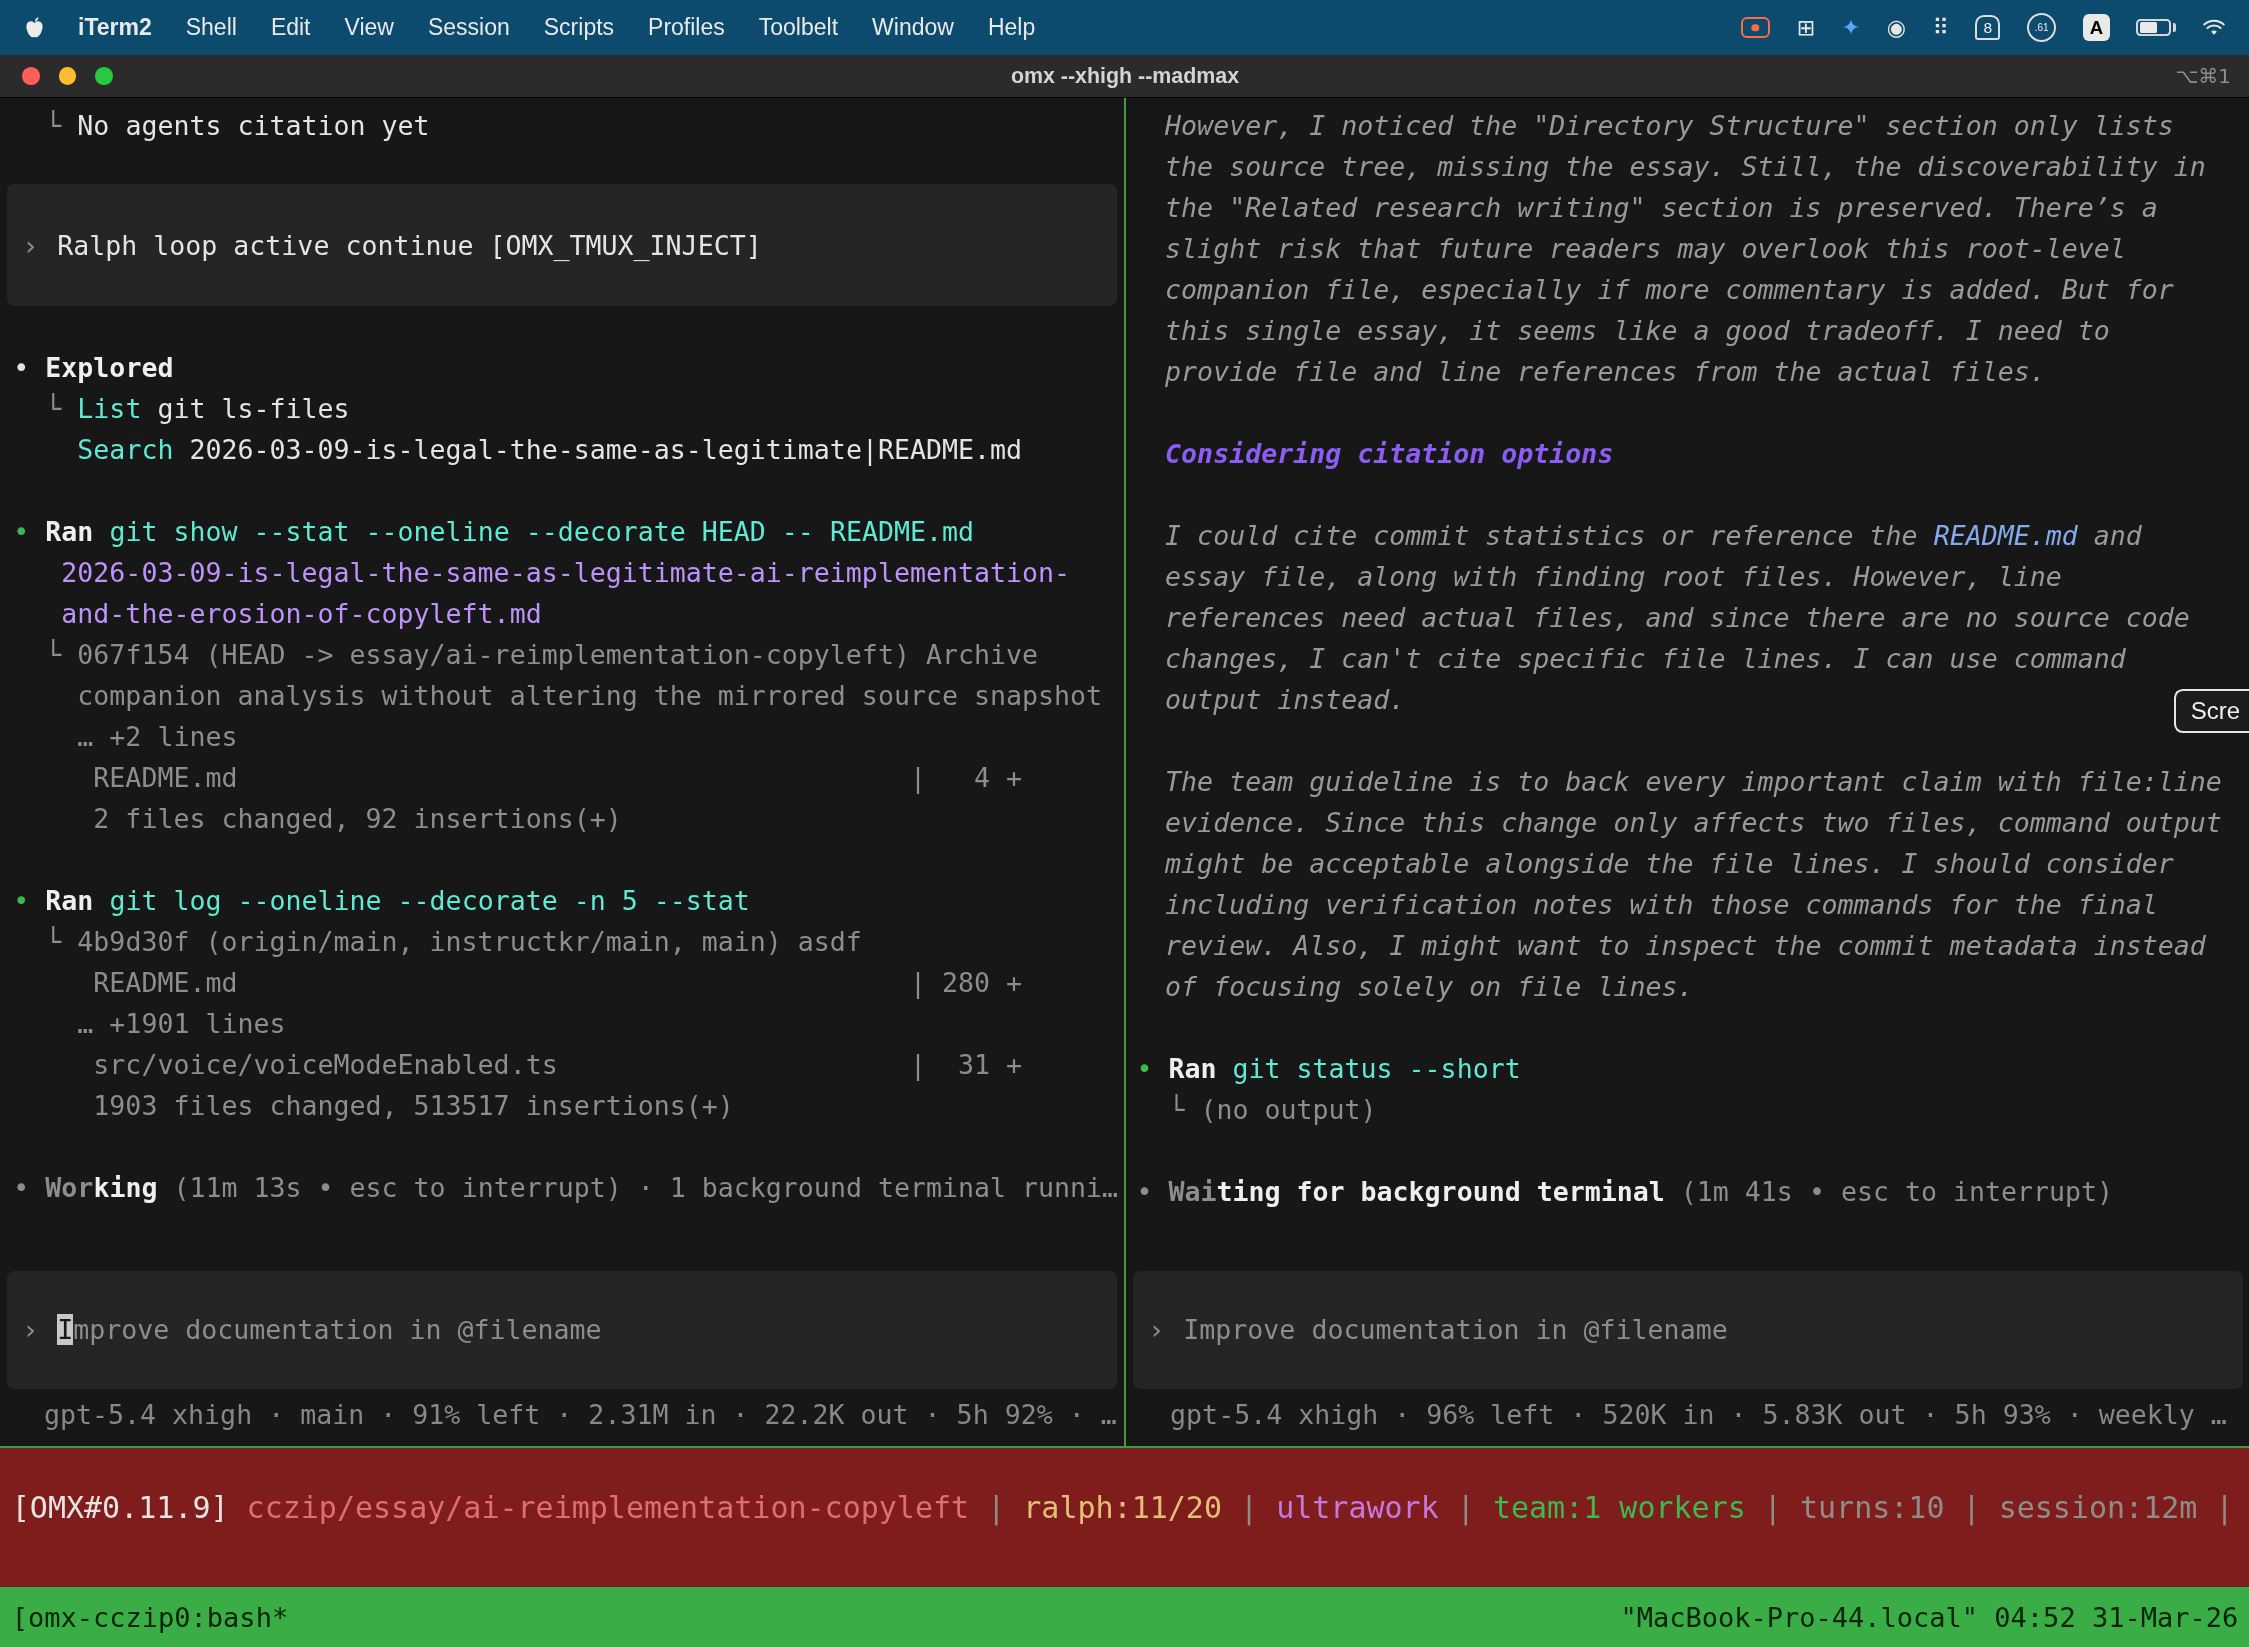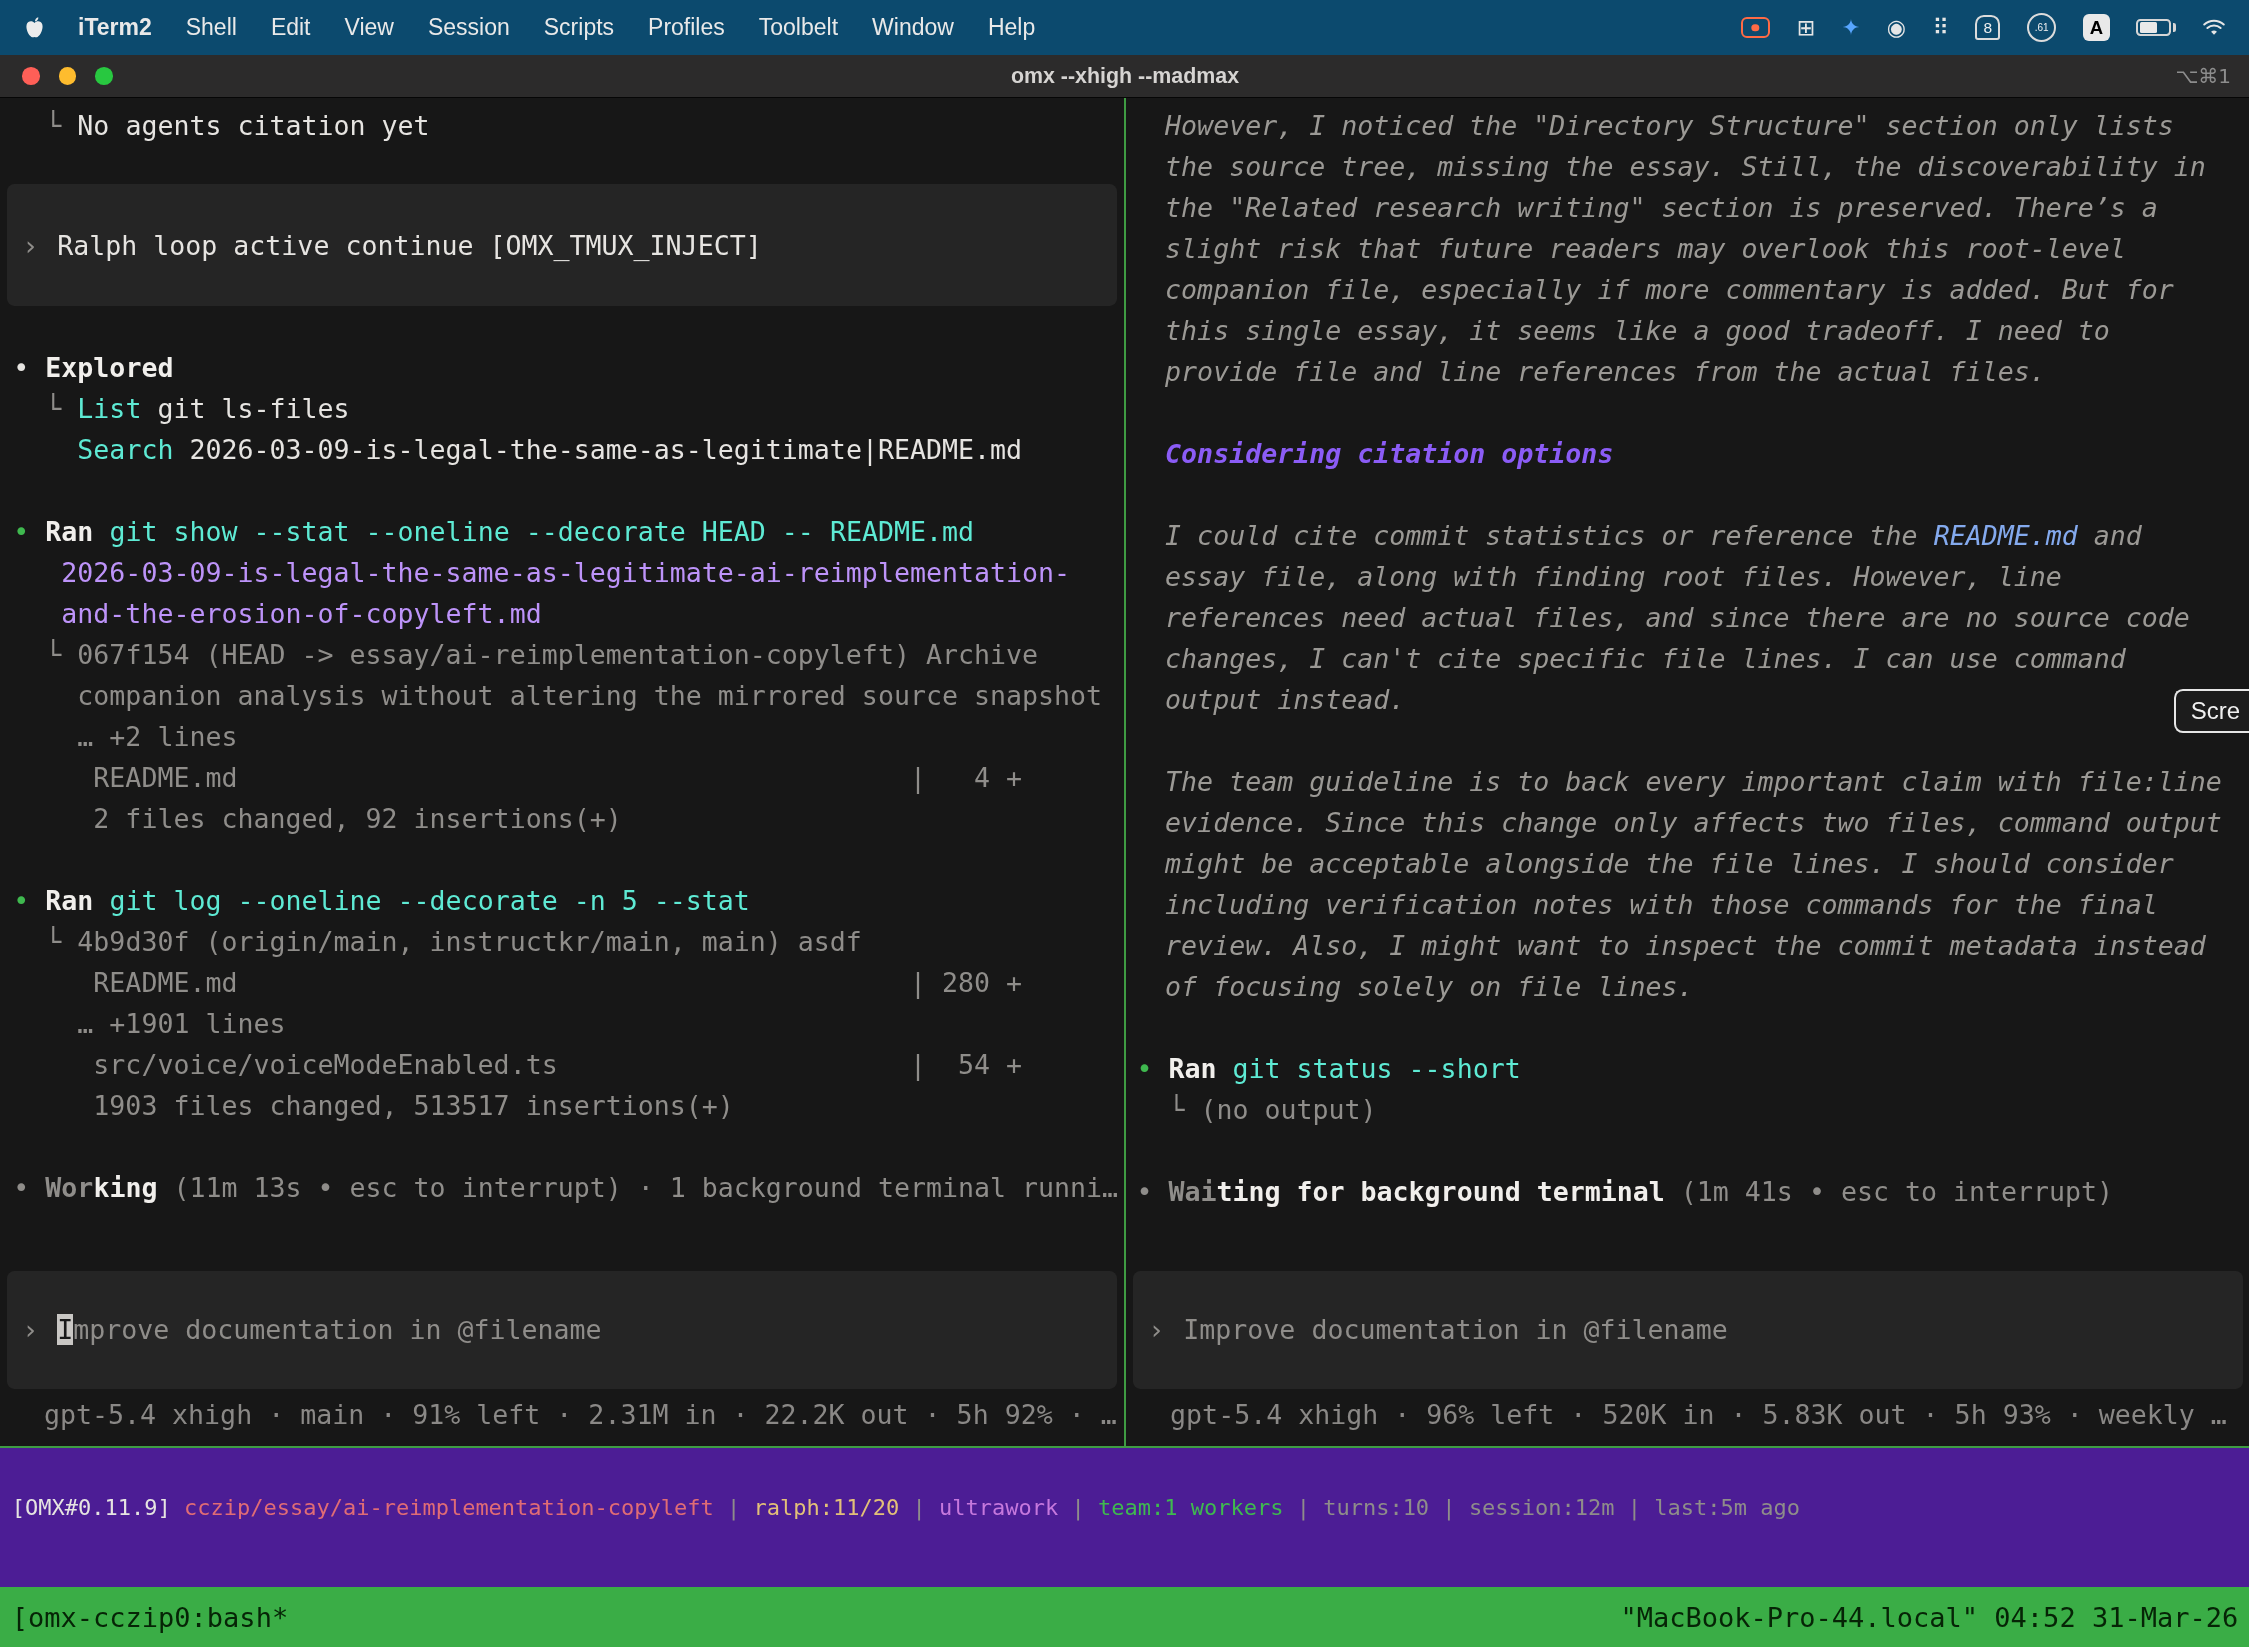--- a/index.html
+++ b/index.html
@@ -74,21 +74,21 @@
   .input-box { margin:0 7.4px; background:#252525; border-radius:7.4px; height:118px;
     display:flex; align-items:center; font-size:26.6px; white-space:pre; }
   .input-box .pchev { color:#8f8d8a; padding:0 19px 0 14.8px; }
   .input-box .itext { color:#8f8d8a; }
   .cursor { background:#c9c7c4; color:#181818; }
   .pane-status { margin-top:10.3px; font-size:26.6px; color:#8a8886; white-space:pre; padding-left:44px;
     overflow:hidden; }
 
   
   .omx-bar { height:139px; display:flex; align-items:center; padding:0 0 19px 11.8px;
-    font-size:22px; white-space:pre; background:#4c1d95; overflow:hidden; }
+    font-size:30px; white-space:pre; background:#7f1d1d; overflow:hidden; }
   .tmux-bar { height:62px; background:#3aad46; color:#062406; display:flex; align-items:center;
     justify-content:space-between; font-size:27px; padding:0 11.8px; white-space:pre; }
 
   
   .edge-chip { position:absolute; right:0; top:689px; background:#1c1c1c; border:2.2px solid #e6e6e6;
     border-right:none; border-radius:8.9px 0 0 8.9px; color:#f0f0f0; padding:5.9px 8.9px 5.9px 14.8px;
     font-family:"Liberation Sans","DejaVu Sans",sans-serif; font-size:24px; z-index:50; }
 </style>
 </head>
 <body>
@@ -172,21 +172,21 @@
         <div class="tl"><span class="s-dim">  └ </span><span class="s-dim">067f154 (HEAD -&gt; essay/ai-reimplementation-copyleft) Archive</span></div>
         <div class="tl"><span class="s-dim">    companion analysis without altering the mirrored source snapshot</span></div>
         <div class="tl"><span class="s-dim">    … +2 lines</span></div>
         <div class="tl"><span class="s-dim">     README.md                                          |   4 +</span></div>
         <div class="tl"><span class="s-dim">     2 files changed, 92 insertions(+)</span></div>
         <div class="tl"></div>
         <div class="tl"><span class="s-green">• </span><span class="s-bold">Ran</span><span class="s-fg"> </span><span class="s-blue">git log --oneline --decorate -n 5 --stat</span></div>
         <div class="tl"><span class="s-dim">  └ </span><span class="s-dim">4b9d30f (origin/main, instructkr/main, main) asdf</span></div>
         <div class="tl"><span class="s-dim">     README.md                                          | 280 +</span></div>
         <div class="tl"><span class="s-dim">    … +1901 lines</span></div>
-        <div class="tl"><span class="s-dim">     src/voice/voiceModeEnabled.ts                      |  54 +</span></div>
+        <div class="tl"><span class="s-dim">     src/voice/voiceModeEnabled.ts                      |  31 +</span></div>
         <div class="tl"><span class="s-dim">     1903 files changed, 513517 insertions(+)</span></div>
         <div class="tl"></div>
         <div class="tl"><span class="s-dim">• </span><span class="s-dimbold">Wor</span><span class="s-bold">king</span><span class="s-dim"> (11m 13s • esc to interrupt) · 1 background terminal runni…</span></div>
       </div>
 
     <div class="input-area">
       <div class="input-box">
         <span class="pchev">›</span>
         <span class="cursor">I</span><span class="itext">mprove documentation in @filename</span>
       </div>

